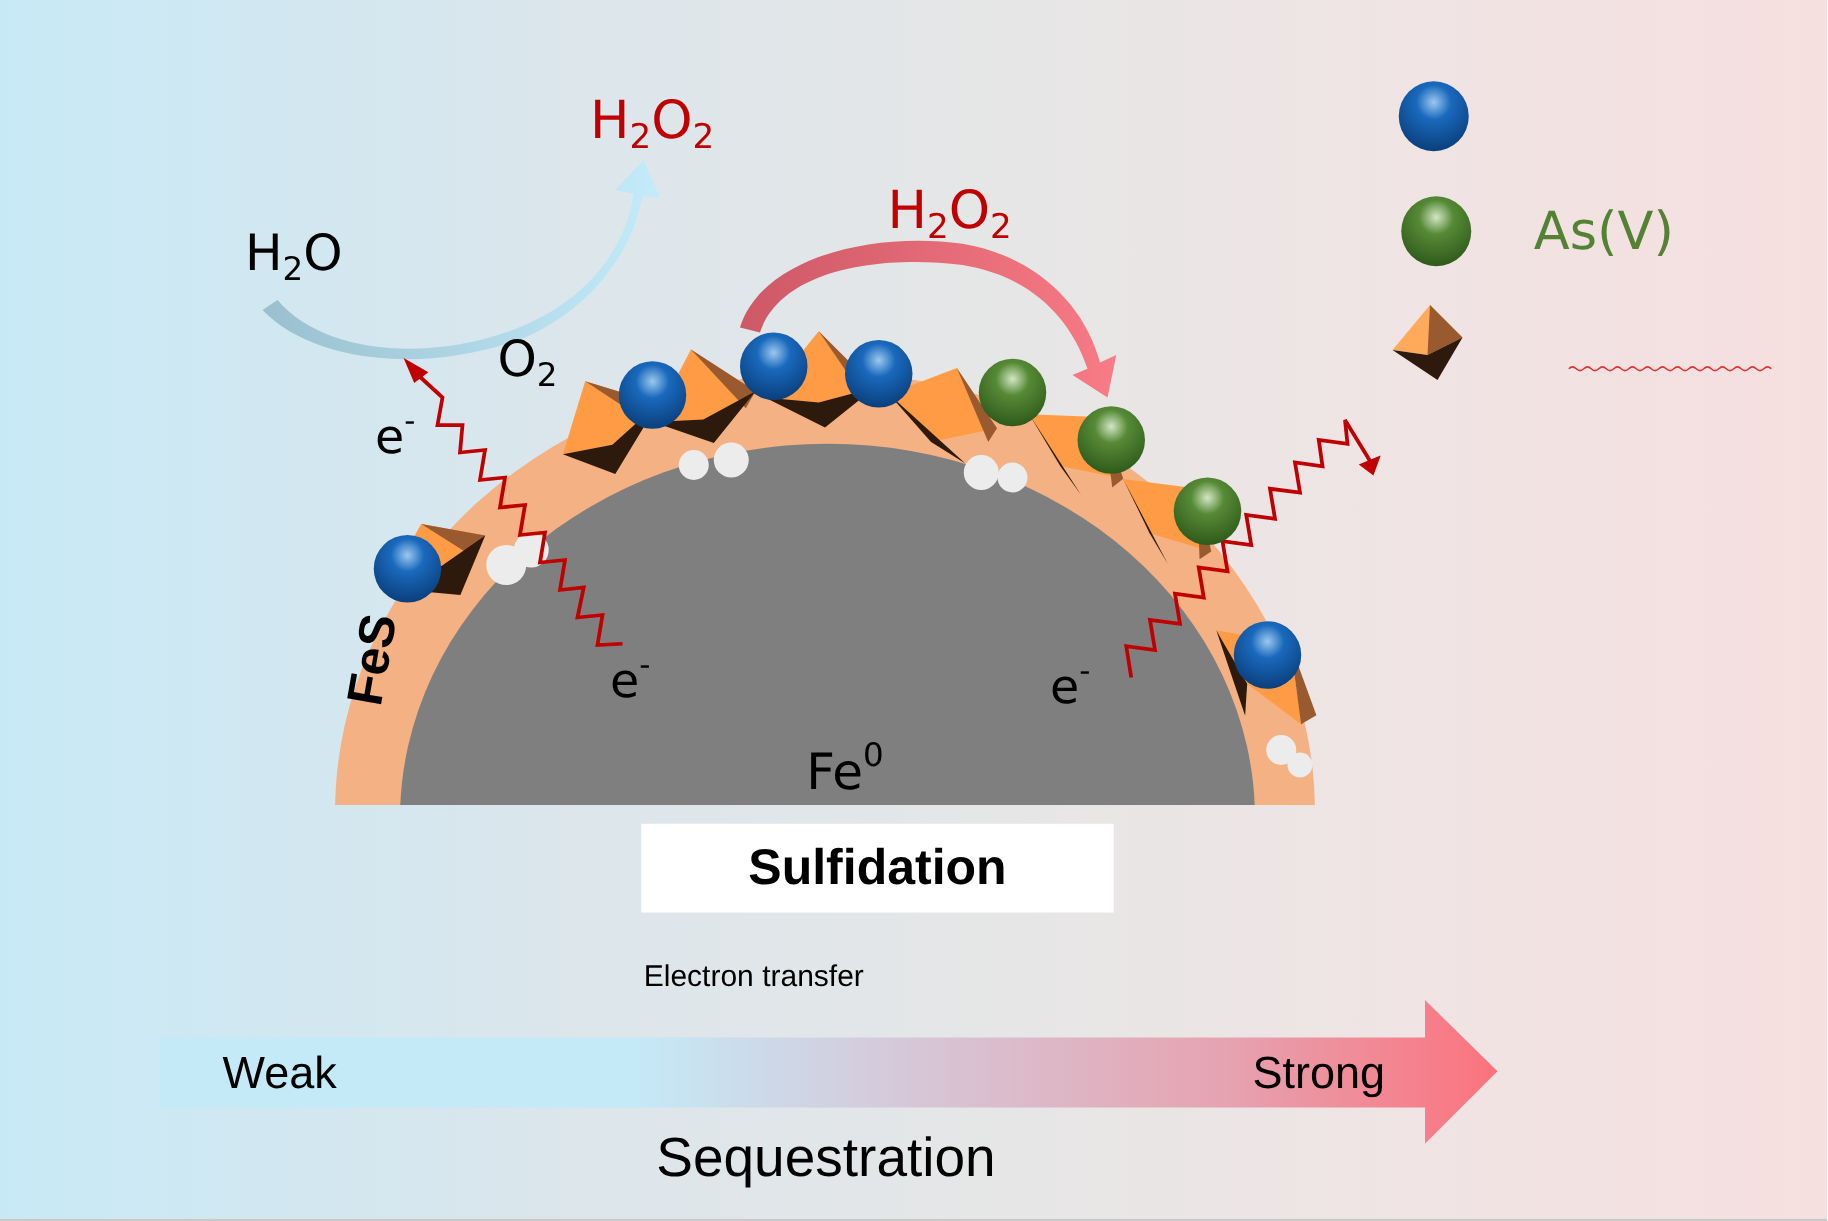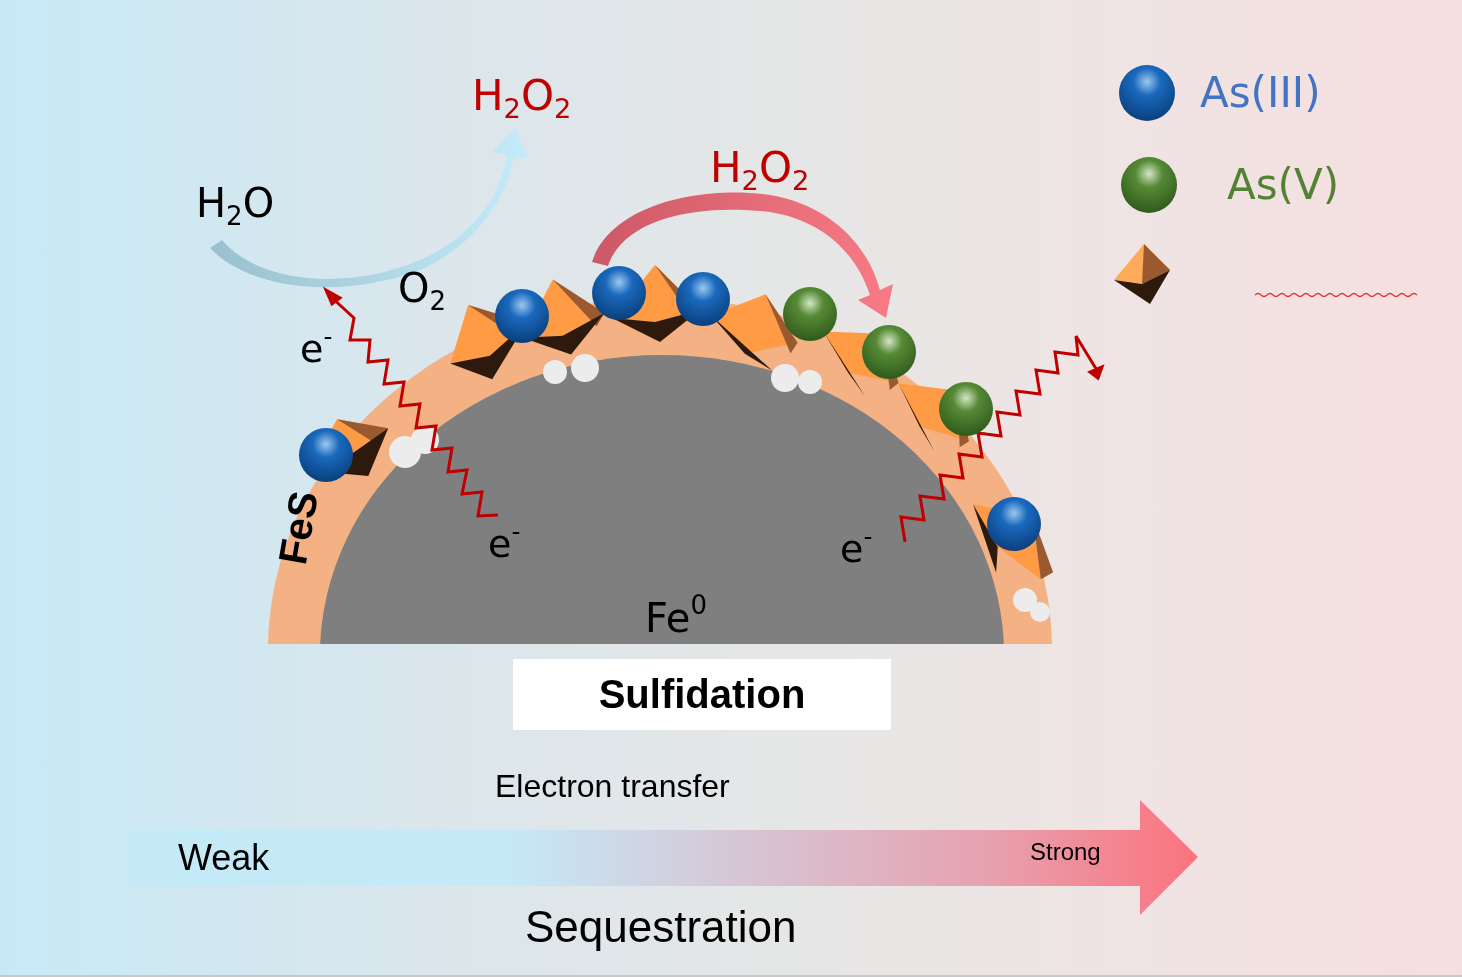--- a/index.html
+++ b/index.html
@@ -181,22 +181,21 @@
   </div>
   <div class="lbl eminus" style="left:840px; top:525px;">
     <span>e</span><sup>-</sup>
   </div>
 
   <div class="lbl chem-black" style="left:645px; top:592px;">
     <span>Fe</span><sup>0</sup>
   </div>
   <div class="fes">FeS</div>
 
-  <div class="lbl legend-txt" style="left:1200px; top:72px; color:#4472c4;">As(III)</div>
   <div class="lbl legend-txt" style="left:1227px; top:164px; color:#548235;">As(V)</div>
 
   <div class="sulf-box">Sulfidation</div>
 
-  <div class="lbl narrow" style="left:495px; top:770px; font-size:32px;">Electron transfer</div>
+  <div class="lbl narrow" style="left:515px; top:770px; font-size:24px;">Electron transfer</div>
   <div class="lbl narrow" style="left:525px; top:905px; font-size:44px;">Sequestration</div>
   <div class="lbl narrow" style="left:178px; top:840px; font-size:36px;">Weak</div>
-  <div class="lbl narrow" style="left:1002px; top:840px; font-size:24px;margin-left:28px;">Strong</div>
+  <div class="lbl narrow" style="left:1002px; top:840px; font-size:36px;">Strong</div>
 </div>
 
 </body></html>

